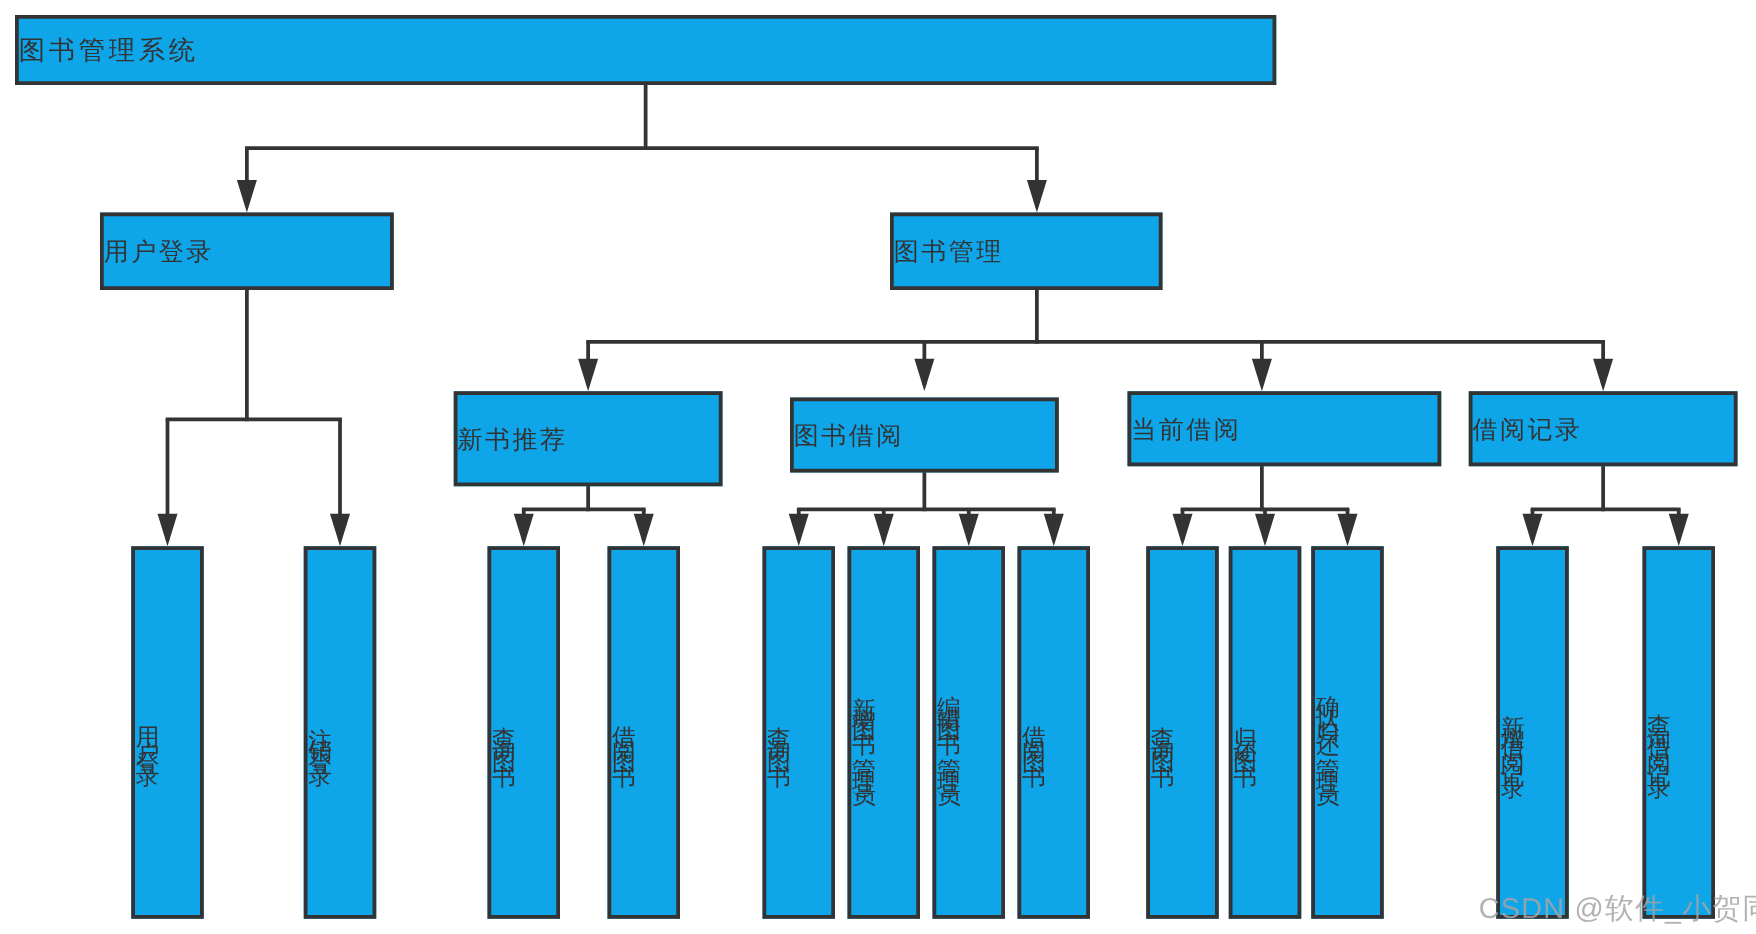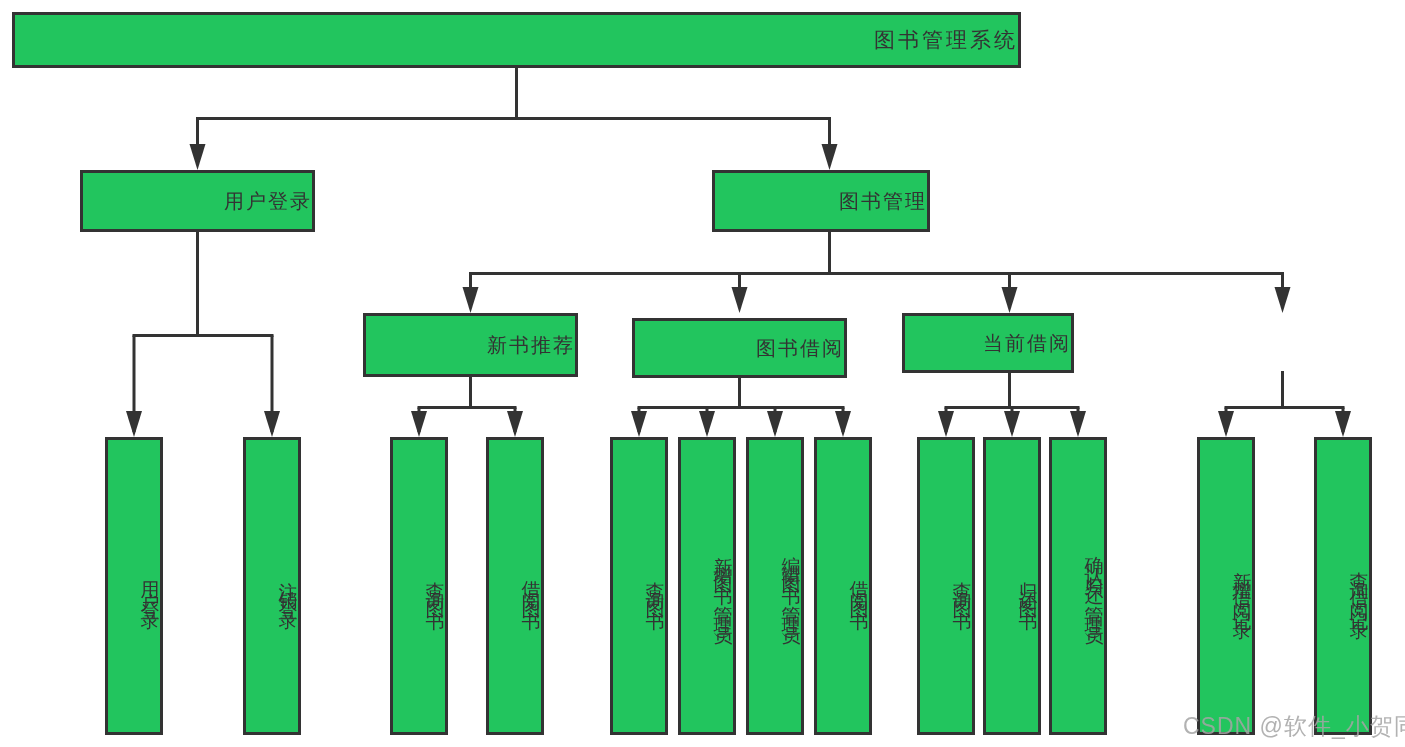--- a/index.html
+++ b/index.html
@@ -18,24 +18,24 @@
   .connectors {
     position: absolute;
     left: 0;
     top: 0;
     z-index: 1;
   }
   .box {
     position: absolute;
     box-sizing: border-box;
     border: 3px solid #333333;
-    background: #22c55e;
+    background: #0ea5e9;
     display: flex;
     align-items: center;
-    justify-content: flex-end;
+    justify-content: flex-start;
     z-index: 2;
     color: #333333;
   }
   .box.h-root span {
     font-size: 21px;
     letter-spacing: 3px;
     white-space: nowrap;
   }
   .box.h span {
     font-size: 20px;
@@ -147,28 +147,31 @@
     <span>图书管理系统</span>
   </div>
 
   <div class="box h" style="left:80px;top:170px;width:235px;height:62px">
     <span>用户登录</span>
   </div>
   <div class="box h" style="left:712px;top:170px;width:218px;height:62px">
     <span>图书管理</span>
   </div>
 
-  <div class="box h" style="left:363px;top:313px;width:215px;height:64px">
+  <div class="box h" style="left:363px;top:313px;width:215px;height:76px">
     <span>新书推荐</span>
   </div>
   <div class="box h" style="left:632px;top:318px;width:215px;height:60px">
     <span>图书借阅</span>
   </div>
-  <div class="box h" style="left:902px;top:313px;width:172px;height:60px">
+  <div class="box h" style="left:902px;top:313px;width:251px;height:60px">
     <span>当前借阅</span>
+  </div>
+  <div class="box h" style="left:1175px;top:313px;width:215px;height:60px">
+    <span>借阅记录</span>
   </div>
 
   <div class="box v" style="left:105px;top:437px;width:58px;height:298px">
     <span>用户登录</span>
   </div>
   <div class="box v" style="left:243px;top:437px;width:58px;height:298px">
     <span>注销登录</span>
   </div>
 
   <div class="box v" style="left:390px;top:437px;width:58px;height:298px">

